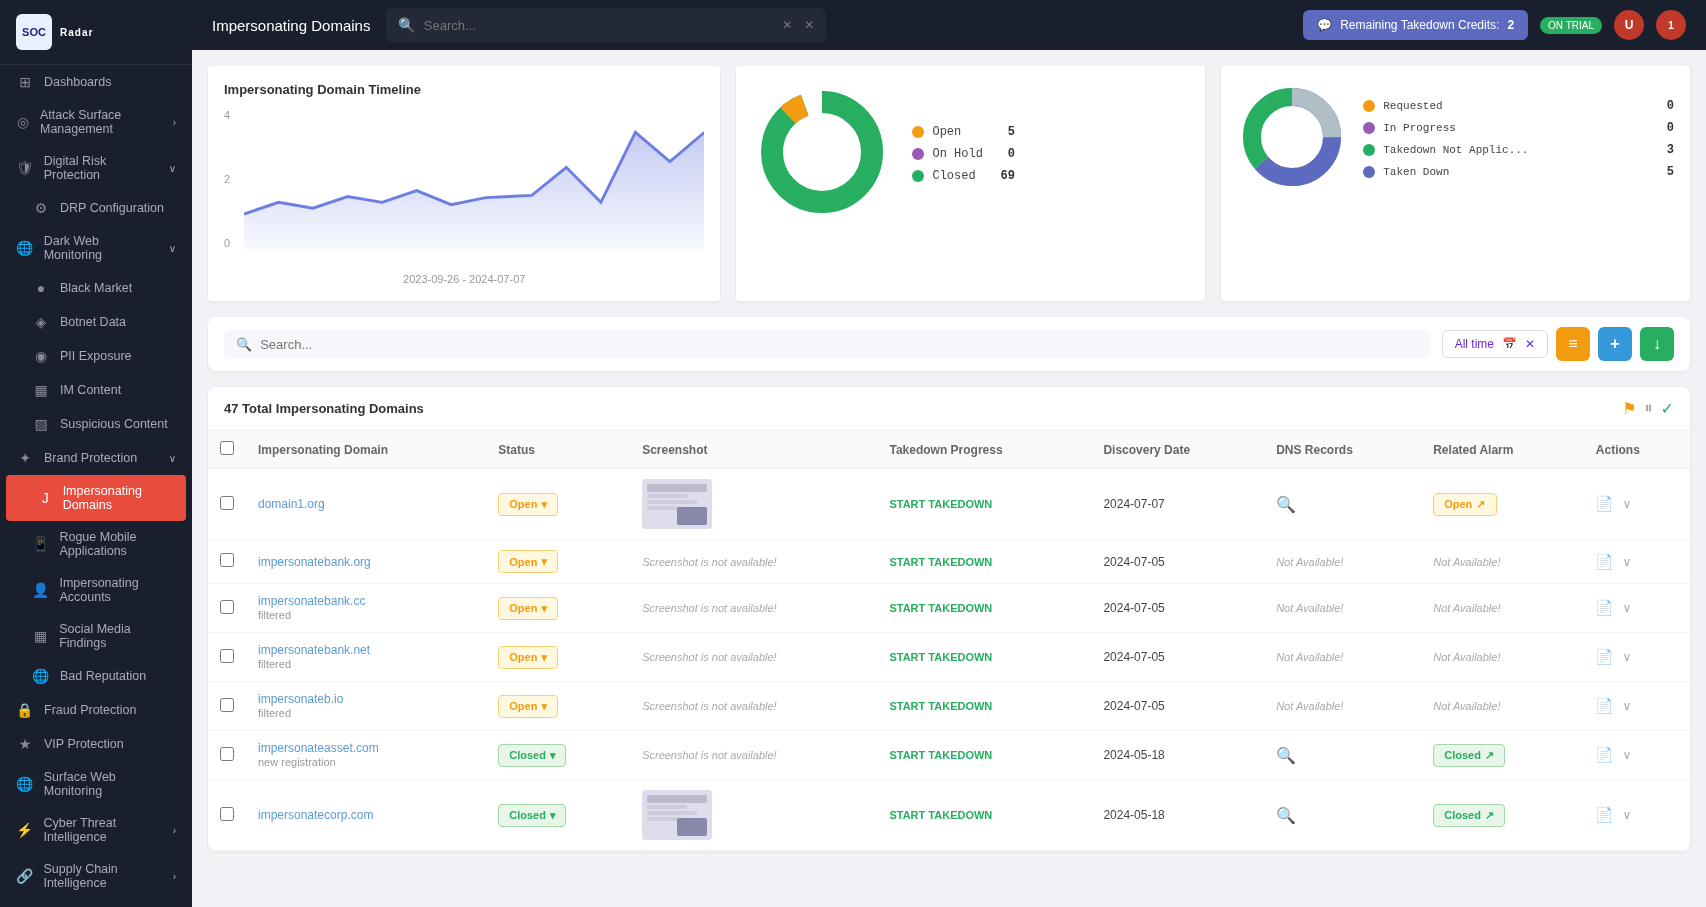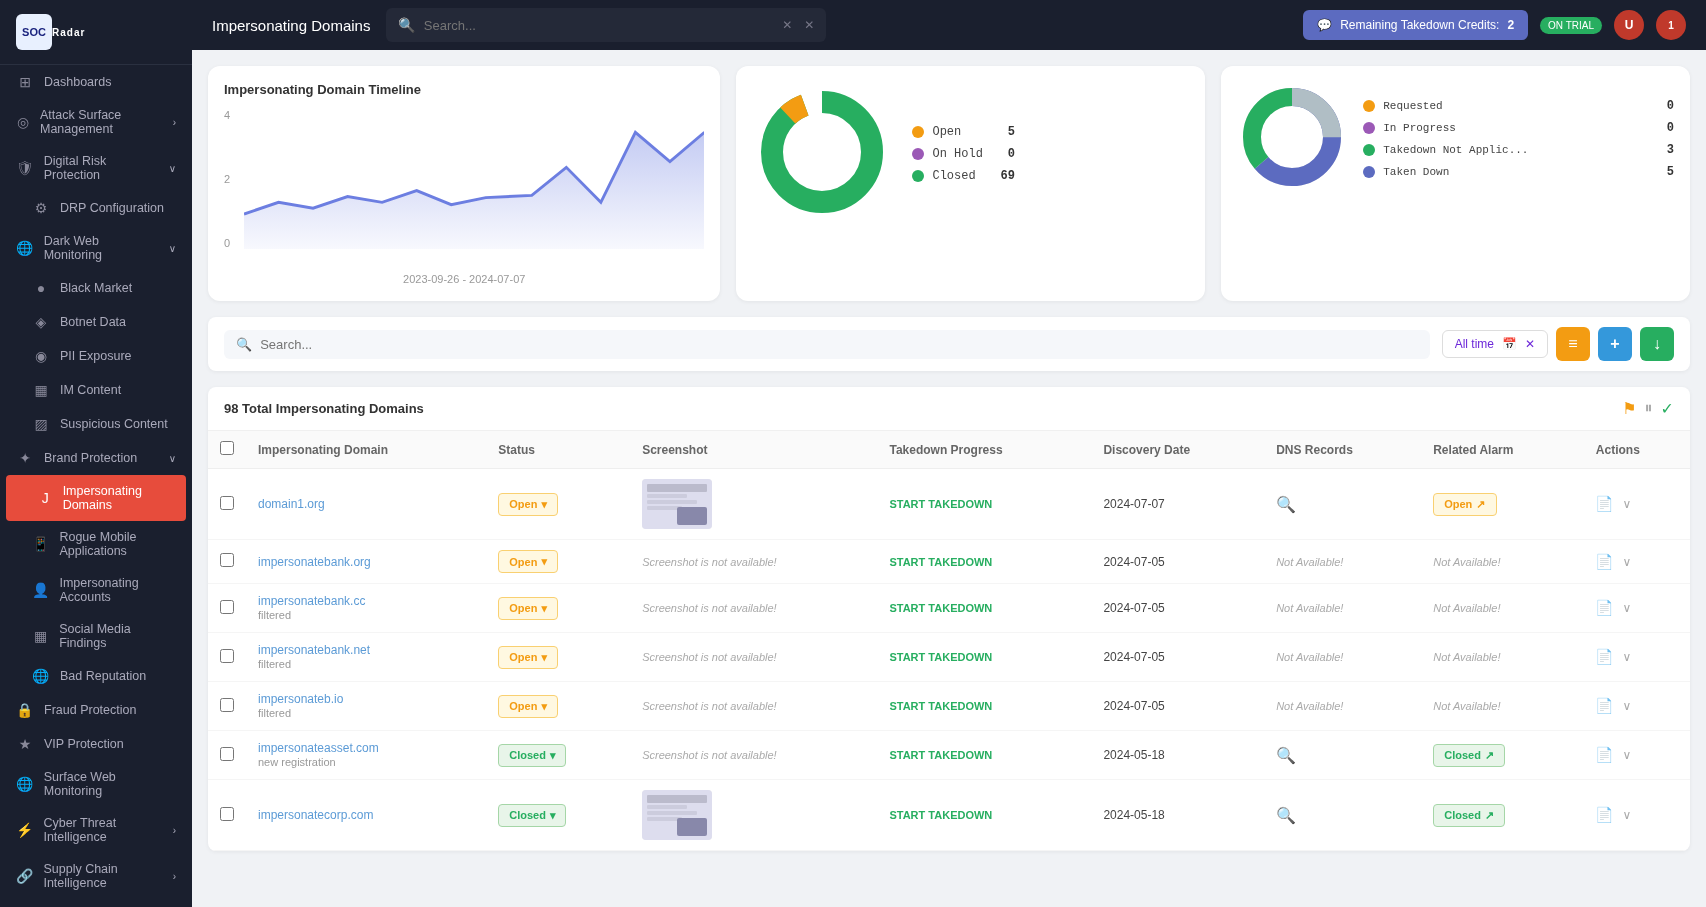--- a/index.html
+++ b/index.html
@@ -1,20 +1,20 @@
 <!DOCTYPE html>
 <html><head>
   <meta charset="utf-8">
   <style>
     * { box-sizing: border-box; margin: 0; padding: 0; }
     body { font-family: -apple-system, BlinkMacSystemFont, 'Segoe UI', sans-serif; background: #f0f2f5; display: flex; height: 100vh; overflow: hidden; font-size: 13px; }
 
     
     .sidebar { width: 192px; background: #1a1f2e; color: #ccc; display: flex; flex-direction: column; flex-shrink: 0; overflow-y: auto; }
-    .sidebar-logo { padding: 14px 16px; display: flex; align-items: center; border-bottom: 1px solid #2a3040; }
+    .sidebar-logo { padding: 14px 16px; display: flex; align-items: center; gap: 8px; border-bottom: 1px solid #2a3040; }
     .logo-box { background: #e8f0fe; border-radius: 6px; width: 36px; height: 36px; display: flex; align-items: center; justify-content: center; font-weight: 900; font-size: 11px; color: #1a237e; }
     .sidebar-item { display: flex; align-items: center; gap: 10px; padding: 9px 16px; cursor: pointer; font-size: 12.5px; color: #aab; transition: background 0.15s; position: relative; }
     .sidebar-item.active { background: #e74c3c; color: #fff; border-radius: 4px; margin: 0 6px; }
     .sidebar-item.active .si-icon { color: #fff; }
     .sidebar-item .si-icon { font-size: 14px; width: 18px; text-align: center; color: #889; }
     .sidebar-item .si-arrow { margin-left: auto; font-size: 10px; }
     .sidebar-sub { padding-left: 32px; }
 
     
     .main { flex: 1; display: flex; flex-direction: column; overflow: hidden; }
@@ -25,21 +25,21 @@
     .search-bar { flex: 1; max-width: 440px; background: #242938; border-radius: 6px; display: flex; align-items: center; padding: 0 12px; gap: 8px; height: 34px; }
     .search-bar input { background: none; border: none; outline: none; color: #ccc; font-size: 13px; width: 100%; }
     .search-bar .s-icon { color: #667; font-size: 14px; }
     .search-bar .close-btn { color: #778; cursor: pointer; margin-left: auto; font-size: 12px; }
     .topbar-right { margin-left: auto; display: flex; align-items: center; gap: 12px; }
     .trial-badge { background: #27ae60; color: #fff; font-size: 10px; padding: 3px 8px; border-radius: 12px; }
     .avatar { width: 30px; height: 30px; border-radius: 50%; background: #c0392b; display: flex; align-items: center; justify-content: center; color: #fff; font-size: 12px; font-weight: bold; }
 
     
     .content { flex: 1; overflow-y: auto; padding: 16px; display: flex; flex-direction: column; gap: 16px; }
-    .card { background: #fff; border-radius: 12px; padding: 16px; flex: 1; box-shadow: 0 1px 4px rgba(0,0,0,0.06); }
+    .card { background: #fff; border-radius: 4px; padding: 16px; flex: 1; box-shadow: 0 1px 4px rgba(0,0,0,0.06); }
     .card-title { font-size: 13px; font-weight: 600; color: #333; margin-bottom: 12px; }
 
     
     .timeline-card { flex: 1.1; }
     .chart-area { height: 160px; position: relative; }
     .chart-labels-y { position: absolute; left: 0; top: 0; bottom: 20px; display: flex; flex-direction: column; justify-content: space-between; color: #999; font-size: 11px; }
     .chart-content { position: absolute; left: 20px; right: 0; top: 0; bottom: 20px; }
     svg.line-chart { width: 100%; height: 100%; }
     .chart-date { text-align: center; color: #999; font-size: 11px; margin-top: 4px; }
 
@@ -350,21 +350,21 @@
           <span>✕</span>
         </div>
         <div class="btn-icon btn-orange">≡</div>
         <div class="btn-icon btn-blue">+</div>
         <div class="btn-icon btn-green">↓</div>
       </div>
     </div>
 
     <div class="table-card">
       <div class="table-header">
-        <span class="table-title">98 Total Impersonating Domains</span>
+        <span class="table-title">47 Total Impersonating Domains</span>
         <div class="table-actions">
           <span style="color:#f39c12;cursor:pointer;font-size:16px;">⚑</span>
           <span style="color:#aaa;cursor:pointer;font-size:16px;">⏸</span>
           <span style="color:#27ae60;cursor:pointer;font-size:16px;">✓</span>
         </div>
       </div>
       <div style="overflow-x:auto;">
         <table class="tbl">
           <thead>
             <tr>

